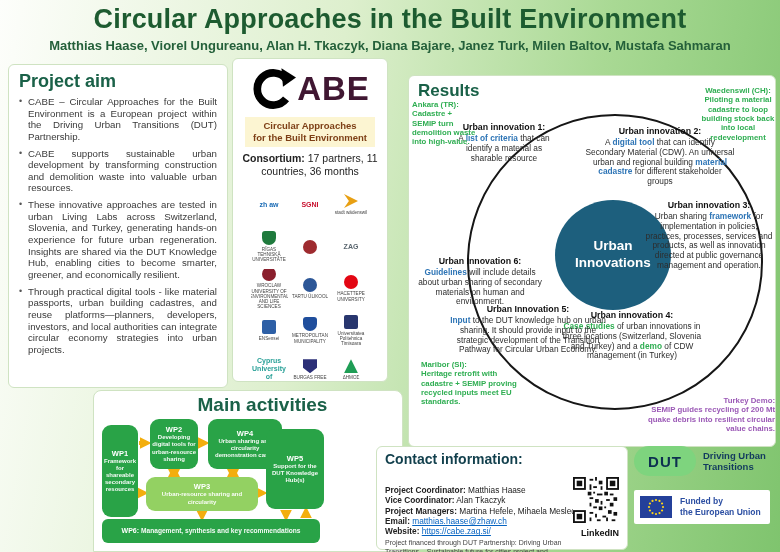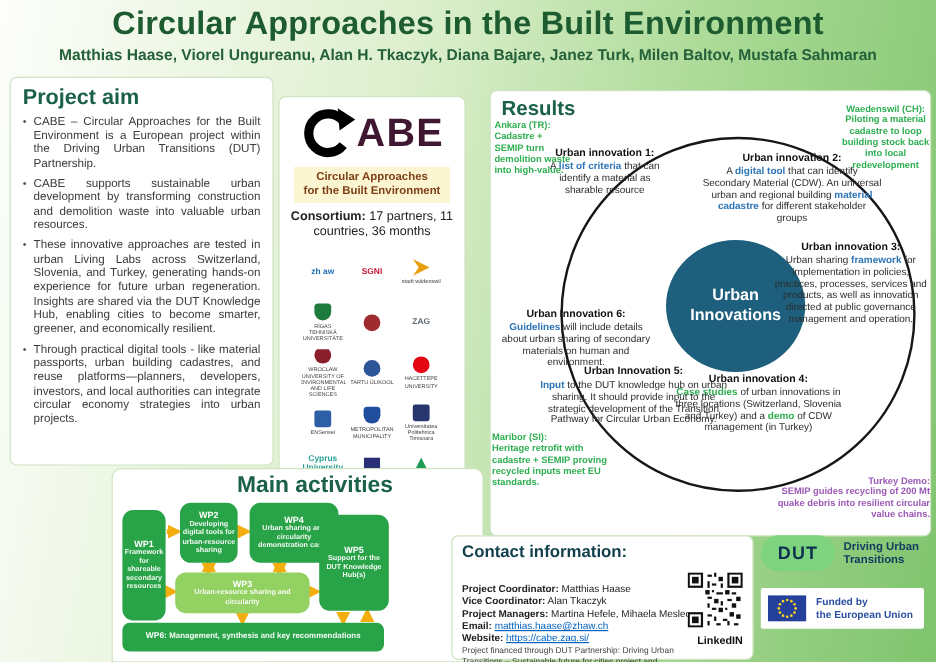--- a/index.html
+++ b/index.html
@@ -18,21 +18,21 @@
   .panel { position:absolute; background:#fff; border:1px solid #cfe3c2; border-radius:6px; }
   .sec-head { font-weight:bold; color:var(--heading_green); }
   
   .aim { left:8px; top:64px; width:220px; height:324px; padding:6px 10px 4px 10px; overflow:hidden; }
   .aim h2 { font-size:18px; margin-bottom:4px; }
   .aim ul { list-style:none; }
   .aim li { position:relative; padding-left:9px; margin-bottom:5px;
             font-size:9.7px; line-height:1.2; color:#3a3a3a; text-align:justify; }
   .aim li::before { content:"•"; position:absolute; left:0; top:0; color:#555; font-size:9px; }
   
-  .mid { left:232px; top:80px; width:156px; height:324px; padding:4px 6px; text-align:center; overflow:hidden; }
+  .mid { left:232px; top:58px; width:156px; height:324px; padding:4px 6px; text-align:center; overflow:hidden; }
   .cabe-logo { display:flex; align-items:center; justify-content:center; gap:1px; height:52px; }
   .cabe-abe { font-size:33px; font-weight:bold; color:#401732; letter-spacing:1px; }
   .cabe-sub { display:inline-block; background:#fcf5d2; color:#7d3f16; font-weight:bold;
               font-size:9.5px; line-height:1.25; padding:3px 8px; margin-top:2px; }
   .consortium { margin-top:5px; font-size:10.5px; color:#222; line-height:1.3; }
   .consortium b { font-weight:bold; }
   .logo-grid { margin-top:6px; display:flex; flex-wrap:wrap; gap:3px 4px; justify-content:center; }
   .partner-chip { width:37px; height:39px; display:flex; flex-direction:column; align-items:center;
                   justify-content:center; gap:2px; overflow:hidden; }
   .partner-shape { width:14px; height:14px; flex:0 0 auto; }
@@ -235,21 +235,21 @@
     </div>
 
     <div class="callout green" style="left:3px; top:24px; width:66px;">
       <span class="t">Ankara (TR):</span>
       <span>Cadastre + SEMIP turn demolition waste into high-value.</span>
     </div>
     <div class="callout green" style="left:292px; top:10px; width:74px; text-align:center;">
       <span class="t">Waedenswil (CH):</span>
       <span>Piloting a material cadastre to loop building stock back into local redevelopment</span>
     </div>
-    <div class="callout green" style="left:1px; top:284px; width:102px;">
+    <div class="callout green" style="left:12px; top:284px; width:102px;">
       <span class="t">Maribor (SI):</span>
       <span>Heritage retrofit with cadastre + SEMIP proving recycled inputs meet EU standards.</span>
     </div>
     <div class="callout purple" style="left:230px; top:320px; width:136px; text-align:right;">
       <span class="t">Turkey Demo:</span>
       <span>SEMIP guides recycling of 200 Mt quake debris into resilient circular value chains.</span>
     </div>
   </div>
 
   <div class="panel acts">

